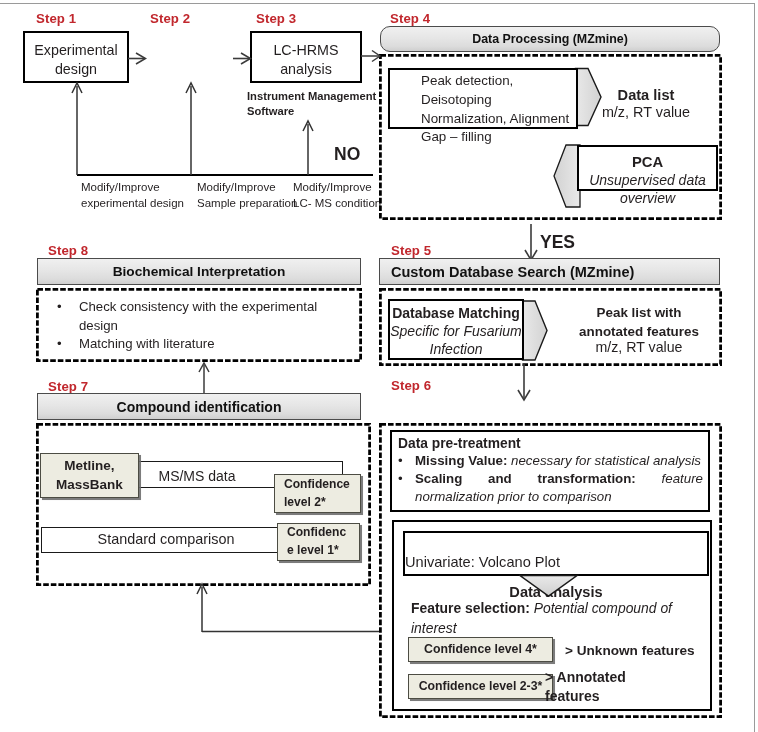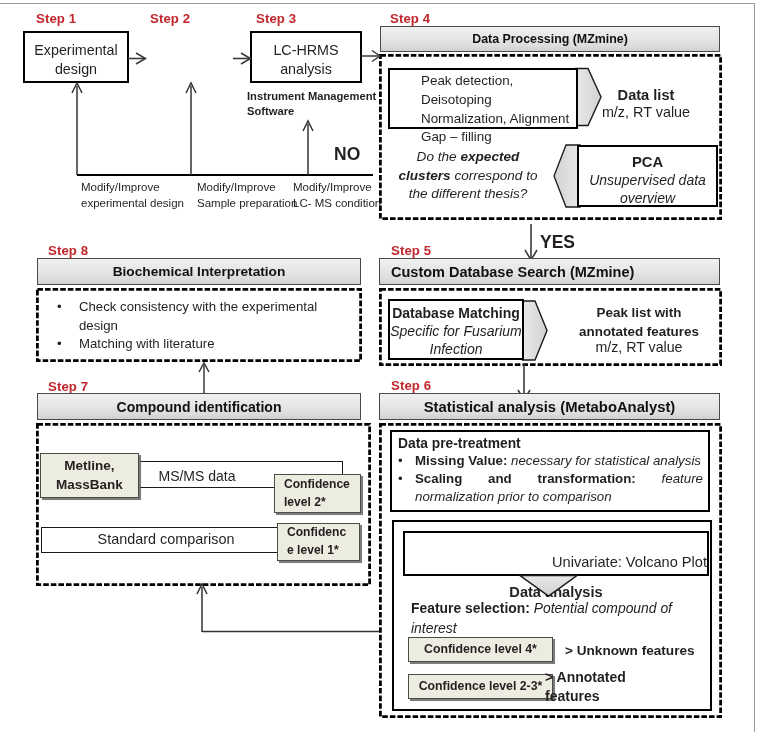--- a/index.html
+++ b/index.html
@@ -103,21 +103,21 @@
 
   <div class="abs b" style="left:334px;top:144px;font-size:17.5px;">NO</div>
 
   <div class="abs txt" style="left:81px;top:179px;width:110px;font-size:11.5px;line-height:1.4;white-space:pre-line;">Modify/Improve
 experimental design</div>
   <div class="abs txt" style="left:197px;top:179px;width:112px;font-size:11.5px;line-height:1.4;white-space:pre-line;">Modify/Improve
 Sample preparation</div>
   <div class="abs txt" style="left:293px;top:179px;width:95px;font-size:11.5px;line-height:1.4;white-space:pre-line;">Modify/Improve
 LC- MS condition</div>
 
-  <div class="abs barhdr" style="left:380px;top:26px;width:340px;height:26px;font-size:12.4px;">
+  <div class="abs barhdr" style="left:380px;top:26px;width:340px;height:26px;font-size:12.4px;border-radius:10px;">
       <span>Data Processing (MZmine)</span>
     </div>
   <div class="abs dashbox" style="left:379px;top:54px;width:343px;height:166px;">
       <svg width="343" height="166" viewBox="0 0 343 166">
         <rect x="1.4" y="1.4" width="340.2" height="163.2" fill="none" stroke="#000" stroke-width="2.8" stroke-dasharray="5.6 2.0"></rect>
       </svg>
     </div>
 
   <svg class="abs" style="left:358px;top:46px;" width="26" height="22" viewBox="0 0 26 22">
     <path d="M3,10 L21,10" stroke="#3b3b3b" stroke-width="1.5" fill="none"></path>
@@ -128,30 +128,25 @@
     <path d="M1.5,2.5 L14,2.5 L27,31 L14,59.5 L1.5,59.5 Z" fill="url(#chevgrad)" stroke="#1a1a1a" stroke-width="1.4"></path>
   </svg>
   <div class="abs tbox" style="left:388px;top:68px;width:190px;height:61px;">
     <div class="abs txt ml" style="left:8px;top:2px;font-size:13.4px;line-height:1.40;margin-left:23px;">Peak detection, Deisotoping
 Normalization, Alignment
 Gap – filling</div>
   </div>
   <div class="abs b" style="left:592px;top:87px;width:108px;text-align:center;font-size:14.6px;">Data list</div>
   <div class="abs" style="left:592px;top:104px;width:108px;text-align:center;font-size:14.4px;">m/z, RT value</div>
 
-  <div class="abs txt" style="left:392px;top:148px;width:152px;text-align:center;font-size:13.6px;line-height:1.37;font-style:italic;">
-    <span>Do the </span><span class="b">expected</span><br>
-    <span class="b">clusters</span><span> correspond to</span><br>
-    <span>the different thesis?</span>
-  </div>
 
   <svg class="abs" style="left:553px;top:144px;" width="28" height="64" viewBox="0 0 28 64">
     <path d="M27,1 L13,1 L1,32 L13,63 L27,63 Z" fill="url(#chevgradl)" stroke="#1a1a1a" stroke-width="1.3"></path>
   </svg>
-  <div class="abs tbox" style="left:577px;top:145px;width:141px;height:62px;">
+  <div class="abs tbox" style="left:577px;top:145px;width:141px;height:46px;">
     <div class="abs b" style="left:0;top:7px;width:137px;text-align:center;font-size:14.8px;">PCA</div>
     <div class="abs i ml" style="left:0;top:25px;width:137px;text-align:center;font-size:14px;line-height:1.26;">Unsupervised data
 overview</div>
   </div>
 
   <svg class="abs" style="left:520px;top:222px;" width="24" height="40" viewBox="0 0 24 40">
     <path d="M11,2 L11,36" stroke="#3b3b3b" stroke-width="1.6" fill="none"></path>
     <path d="M5,28 L11,38 L17,28" stroke="#3b3b3b" stroke-width="1.6" fill="none"></path>
   </svg>
   <div class="abs b" style="left:540px;top:232px;font-size:17.5px;">YES</div>
@@ -177,23 +172,20 @@
   <div class="abs tbox" style="left:388px;top:299px;width:136px;height:61px;">
     <div class="abs b" style="left:0;top:4px;width:132px;text-align:center;font-size:14px;">Database Matching</div>
     <div class="abs i ml" style="left:0;top:22px;width:132px;text-align:center;font-size:14px;line-height:1.28;">Specific for Fusarium
 Infection</div>
   </div>
   <div class="abs b ml" style="left:559px;top:303px;width:160px;text-align:center;font-size:13.4px;line-height:1.42;">Peak list with
 annotated features</div>
   <div class="abs" style="left:559px;top:339px;width:160px;text-align:center;font-size:14.2px;">m/z, RT value</div>
 
   <div class="abs steplabel" style="left:391px;top:378px;">Step 6</div>
-  <div class="abs barhdr" style="left:379px;top:393px;width:341px;height:27px;font-size:14.8px;">
-      <span>Statistical analysis (MetaboAnalyst)</span>
-    </div>
   <div class="abs dashbox" style="left:379px;top:423px;width:343px;height:295px;">
       <svg width="343" height="295" viewBox="0 0 343 295">
         <rect x="1.4" y="1.4" width="340.2" height="292.2" fill="none" stroke="#000" stroke-width="2.8" stroke-dasharray="5.6 2.0"></rect>
       </svg>
     </div>
 
   <div class="abs tbox" style="left:390px;top:430px;width:320px;height:82px;padding:3px 5px 0 6px;">
     <div class="b" style="font-size:13.8px;line-height:1.25;">Data pre-treatment</div>
     <div style="font-size:13.3px;line-height:1.35;display:flex;">
       <span style="width:17px;flex:0 0 17px;">•</span>
@@ -201,21 +193,21 @@
     </div>
     <div style="font-size:13.3px;line-height:1.35;display:flex;">
       <span style="width:17px;flex:0 0 17px;">•</span>
         <span style="flex:1;text-align:justify;"><span class="b">Scaling and transformation:</span> <span class="i">feature normalization prior to comparison</span></span>
     </div>
   </div>
 
   <div class="abs tbox" style="left:392px;top:520px;width:320px;height:191px;"></div>
   <div class="abs tboxthin" style="left:403px;top:531px;width:306px;height:45px;">
     <div class="abs b" style="left:0;top:3px;width:302px;text-align:center;font-size:14.6px;margin-top:48px;">Data analysis</div>
-    <div class="abs" style="left:0;top:21px;width:302px;text-align:right;font-size:14.6px;padding-left:44px;">Univariate: Volcano Plot</div>
+    <div class="abs" style="left:0;top:21px;width:302px;text-align:left;font-size:14.6px;">Univariate: Volcano Plot</div>
   </div>
   <svg class="abs" style="left:519px;top:574px;" width="60" height="24" viewBox="0 0 60 24">
     <path d="M1,1.5 L58,1.5 L29.5,22 Z" fill="url(#trigrad)" stroke="#1a1a1a" stroke-width="1.5"></path>
   </svg>
 
   <div class="abs" style="left:411px;top:599px;width:268px;font-size:13.9px;line-height:1.42;">
     <span class="b">Feature selection:</span><span class="i"> Potential compound of interest</span>
   </div>
 
   <div class="abs creambox" style="left:408px;top:637px;width:145px;height:25px;font-size:12.3px;">

